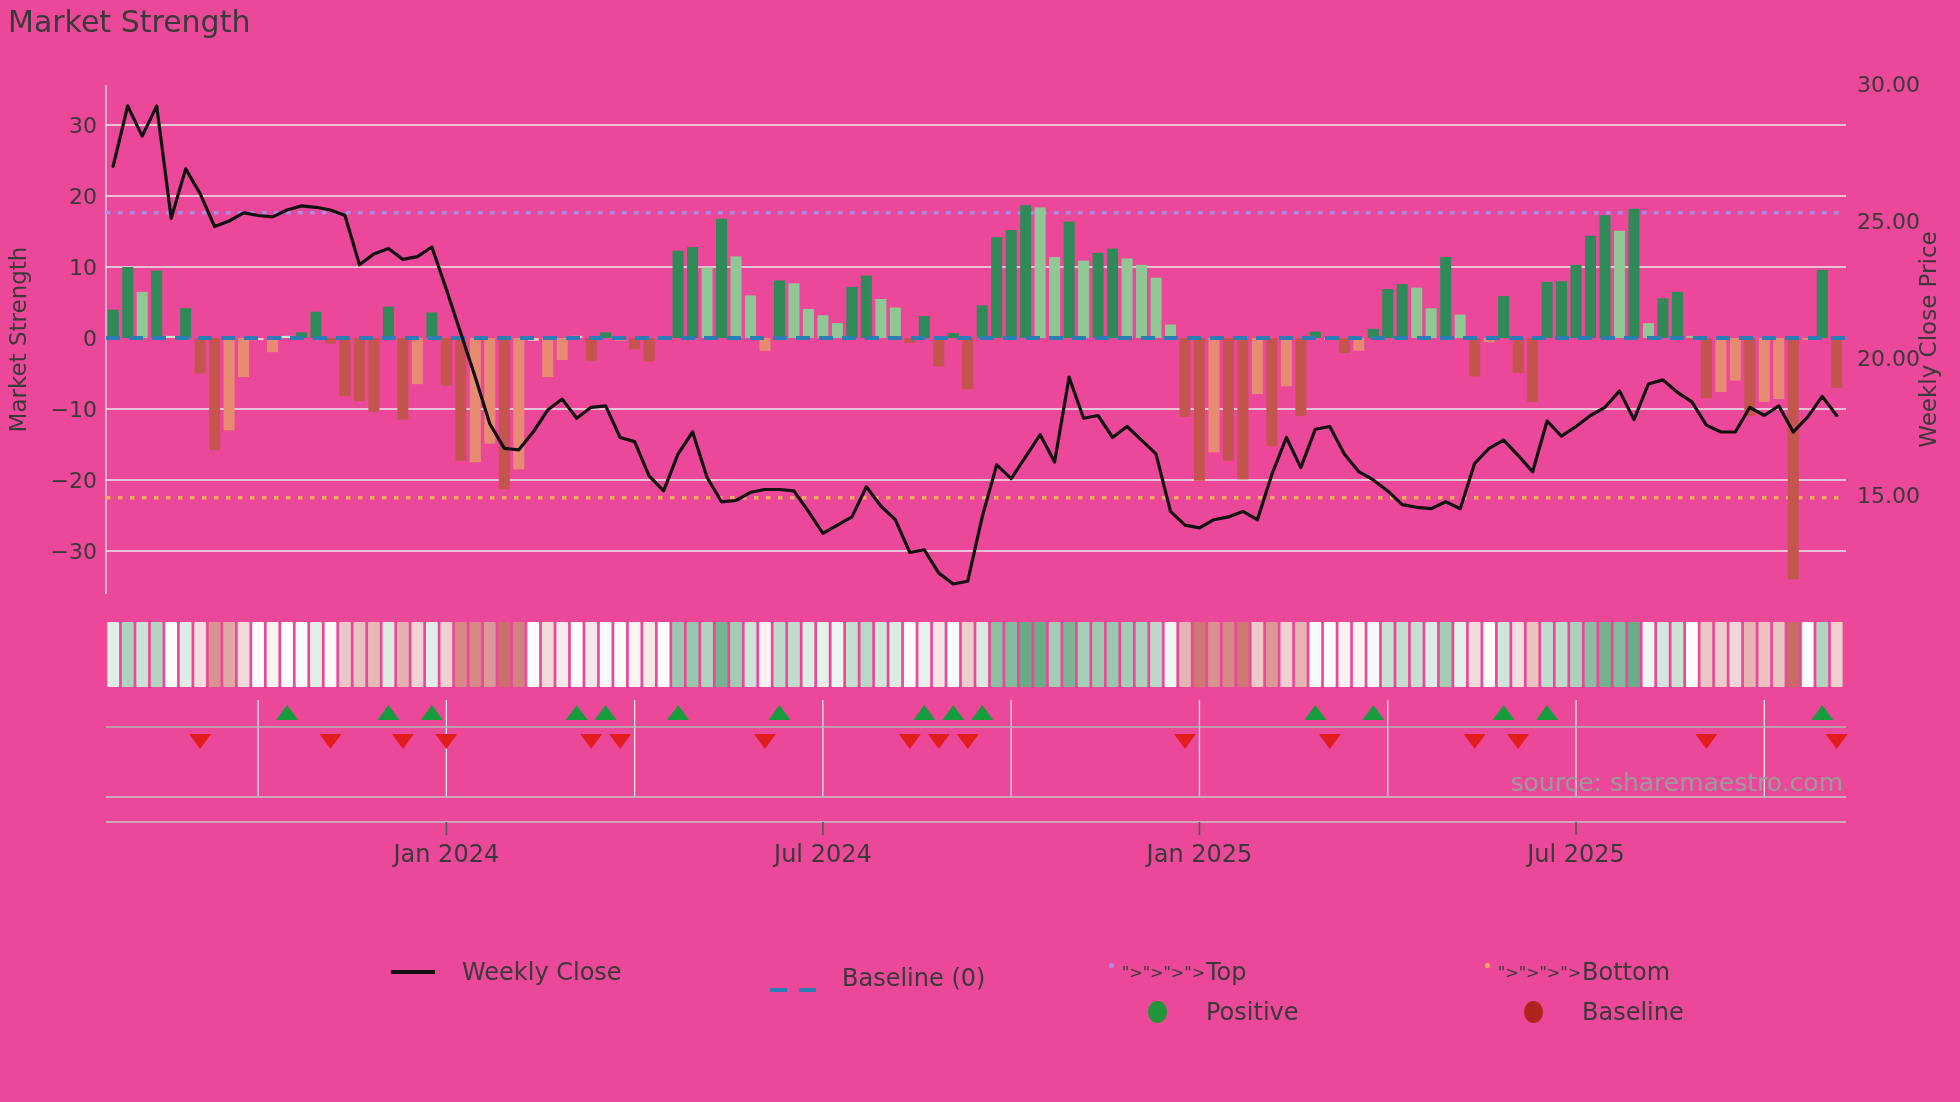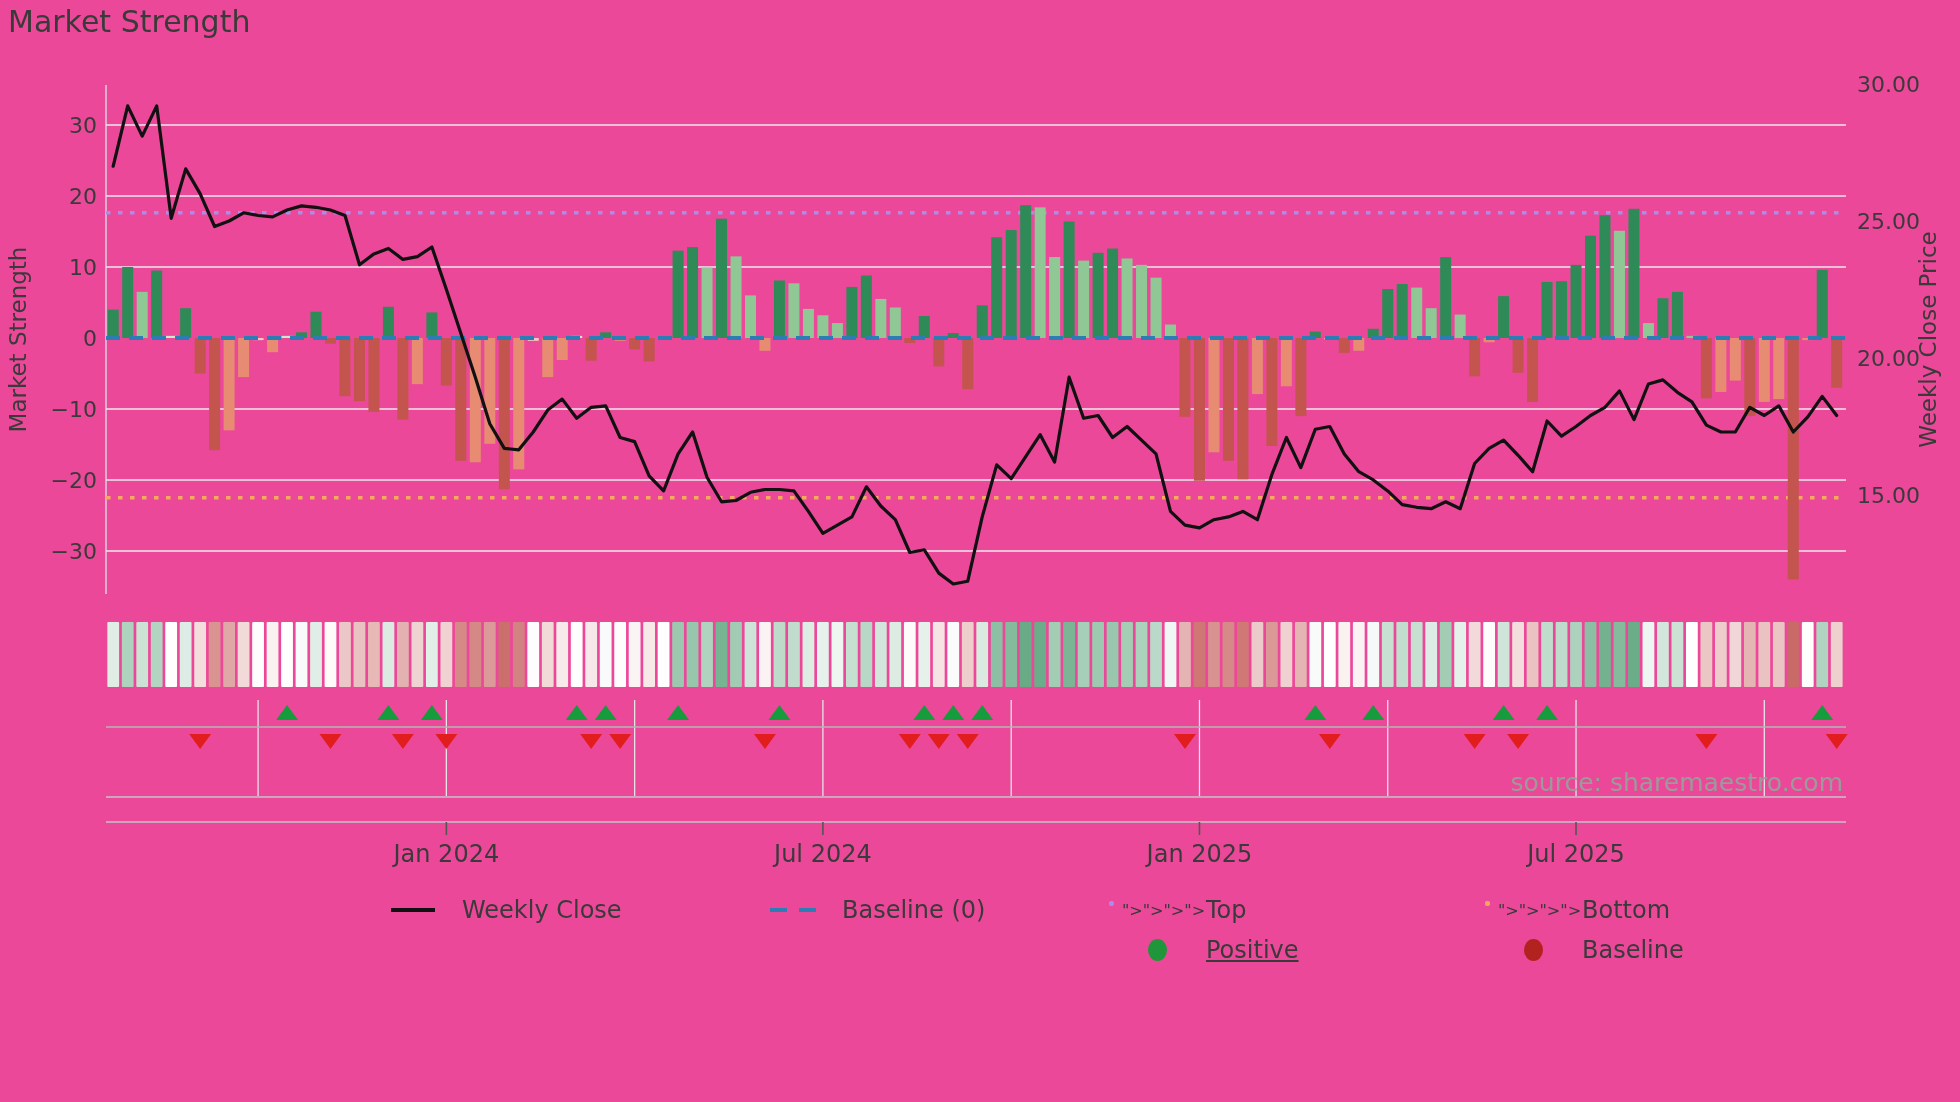--- a/index.html
+++ b/index.html
@@ -1,20 +1,20 @@
 <!DOCTYPE html>
 <html><head>
 <meta charset="utf-8">
 <style>
   html,body{margin:0;padding:0;background:#fff;}
   .page{position:relative;width:1960px;height:1102px;background:#ec4899;overflow:hidden;
         font-family:"DejaVu Sans","Liberation Sans",sans-serif;color:#3a3a3a;}
   .title{position:absolute;left:8px;top:4px;font-size:30px;color:#3a3a3a;}
   #chart-svg{position:absolute;left:0;top:0;}
-  .legend{position:absolute;left:0;top:886px;width:1734px;height:130px;}
+  .legend{position:absolute;left:0;top:948px;width:1734px;height:130px;}
   .legend-item{position:absolute;display:flex;align-items:center;height:40px;}
   .legend-item .swatch{display:flex;align-items:center;justify-content:center;width:70px;}
   .legend-item .lab{font-size:24px;color:#3a3a3a;margin-left:14px;white-space:nowrap;}
   .sw-line{width:44px;height:4px;background:#111;}
   .sw-dashes{display:flex;gap:12px;}
   .sw-dashes i{display:block;width:17px;height:4px;background:#2d7db5;}
   .sw-dots{display:flex;gap:8px;}
   .sw-dots i{display:block;width:5px;height:5px;border-radius:2px;}
   .sw-tri-up{width:0;height:0;border-left:12px solid transparent;border-right:12px solid transparent;
              border-bottom:17px solid #179c3d;}
@@ -347,42 +347,42 @@
       <text x="1843" y="791" text-anchor="end" font-size="25" fill="#9b9b9b">source: sharemaestro.com</text>
     </svg>
 
   <div class="legend" id="legend">
       <div class="legend-item" style="left: 378px; top: 4px;">
         <div class="swatch">
           <div class="sw-line"></div>
         </div>
         <span class="lab">Weekly Close</span>
       </div>
-      <div class="legend-item" style="left: 758px; top: 4px;">
+      <div class="legend-item" style="left: 758px; top: 4px; align-items: flex-end;">
         <div class="swatch">
           <div class="sw-dashes">
             <i></i>
             <i></i>
           </div>
         </div>
         <span class="lab">Baseline (0)</span>
       </div>
       <div class="legend-item" style="left: 1122px; top: 4px;">
         <div class="swatch">
           <div class="sw-dots"><i style="background:#a88de9"></i>"&gt;"&gt;"&gt;"&gt;</div>
         </div>
         <span class="lab">Top</span>
       </div>
       <div class="legend-item" style="left: 1498px; top: 4px;">
         <div class="swatch">
           <div class="sw-dots"><i style="background:#f4a95f"></i>"&gt;"&gt;"&gt;"&gt;</div>
         </div>
         <span class="lab">Bottom</span>
       </div>
-      <div class="legend-item" style="left: 1122px; top: 44px; text-decoration: underline;">
+      <div class="legend-item" style="left: 1122px; top: 44px;">
         <div class="swatch">
           <div class="sw-circle" style="background:#1e9639"></div>
         </div>
         <span class="lab">Positive</span>
       </div>
       <div class="legend-item" style="left: 1498px; top: 44px;">
         <div class="swatch">
           <div class="sw-circle" style="background:#b2221f"></div>
         </div>
         <span class="lab">Baseline</span>

